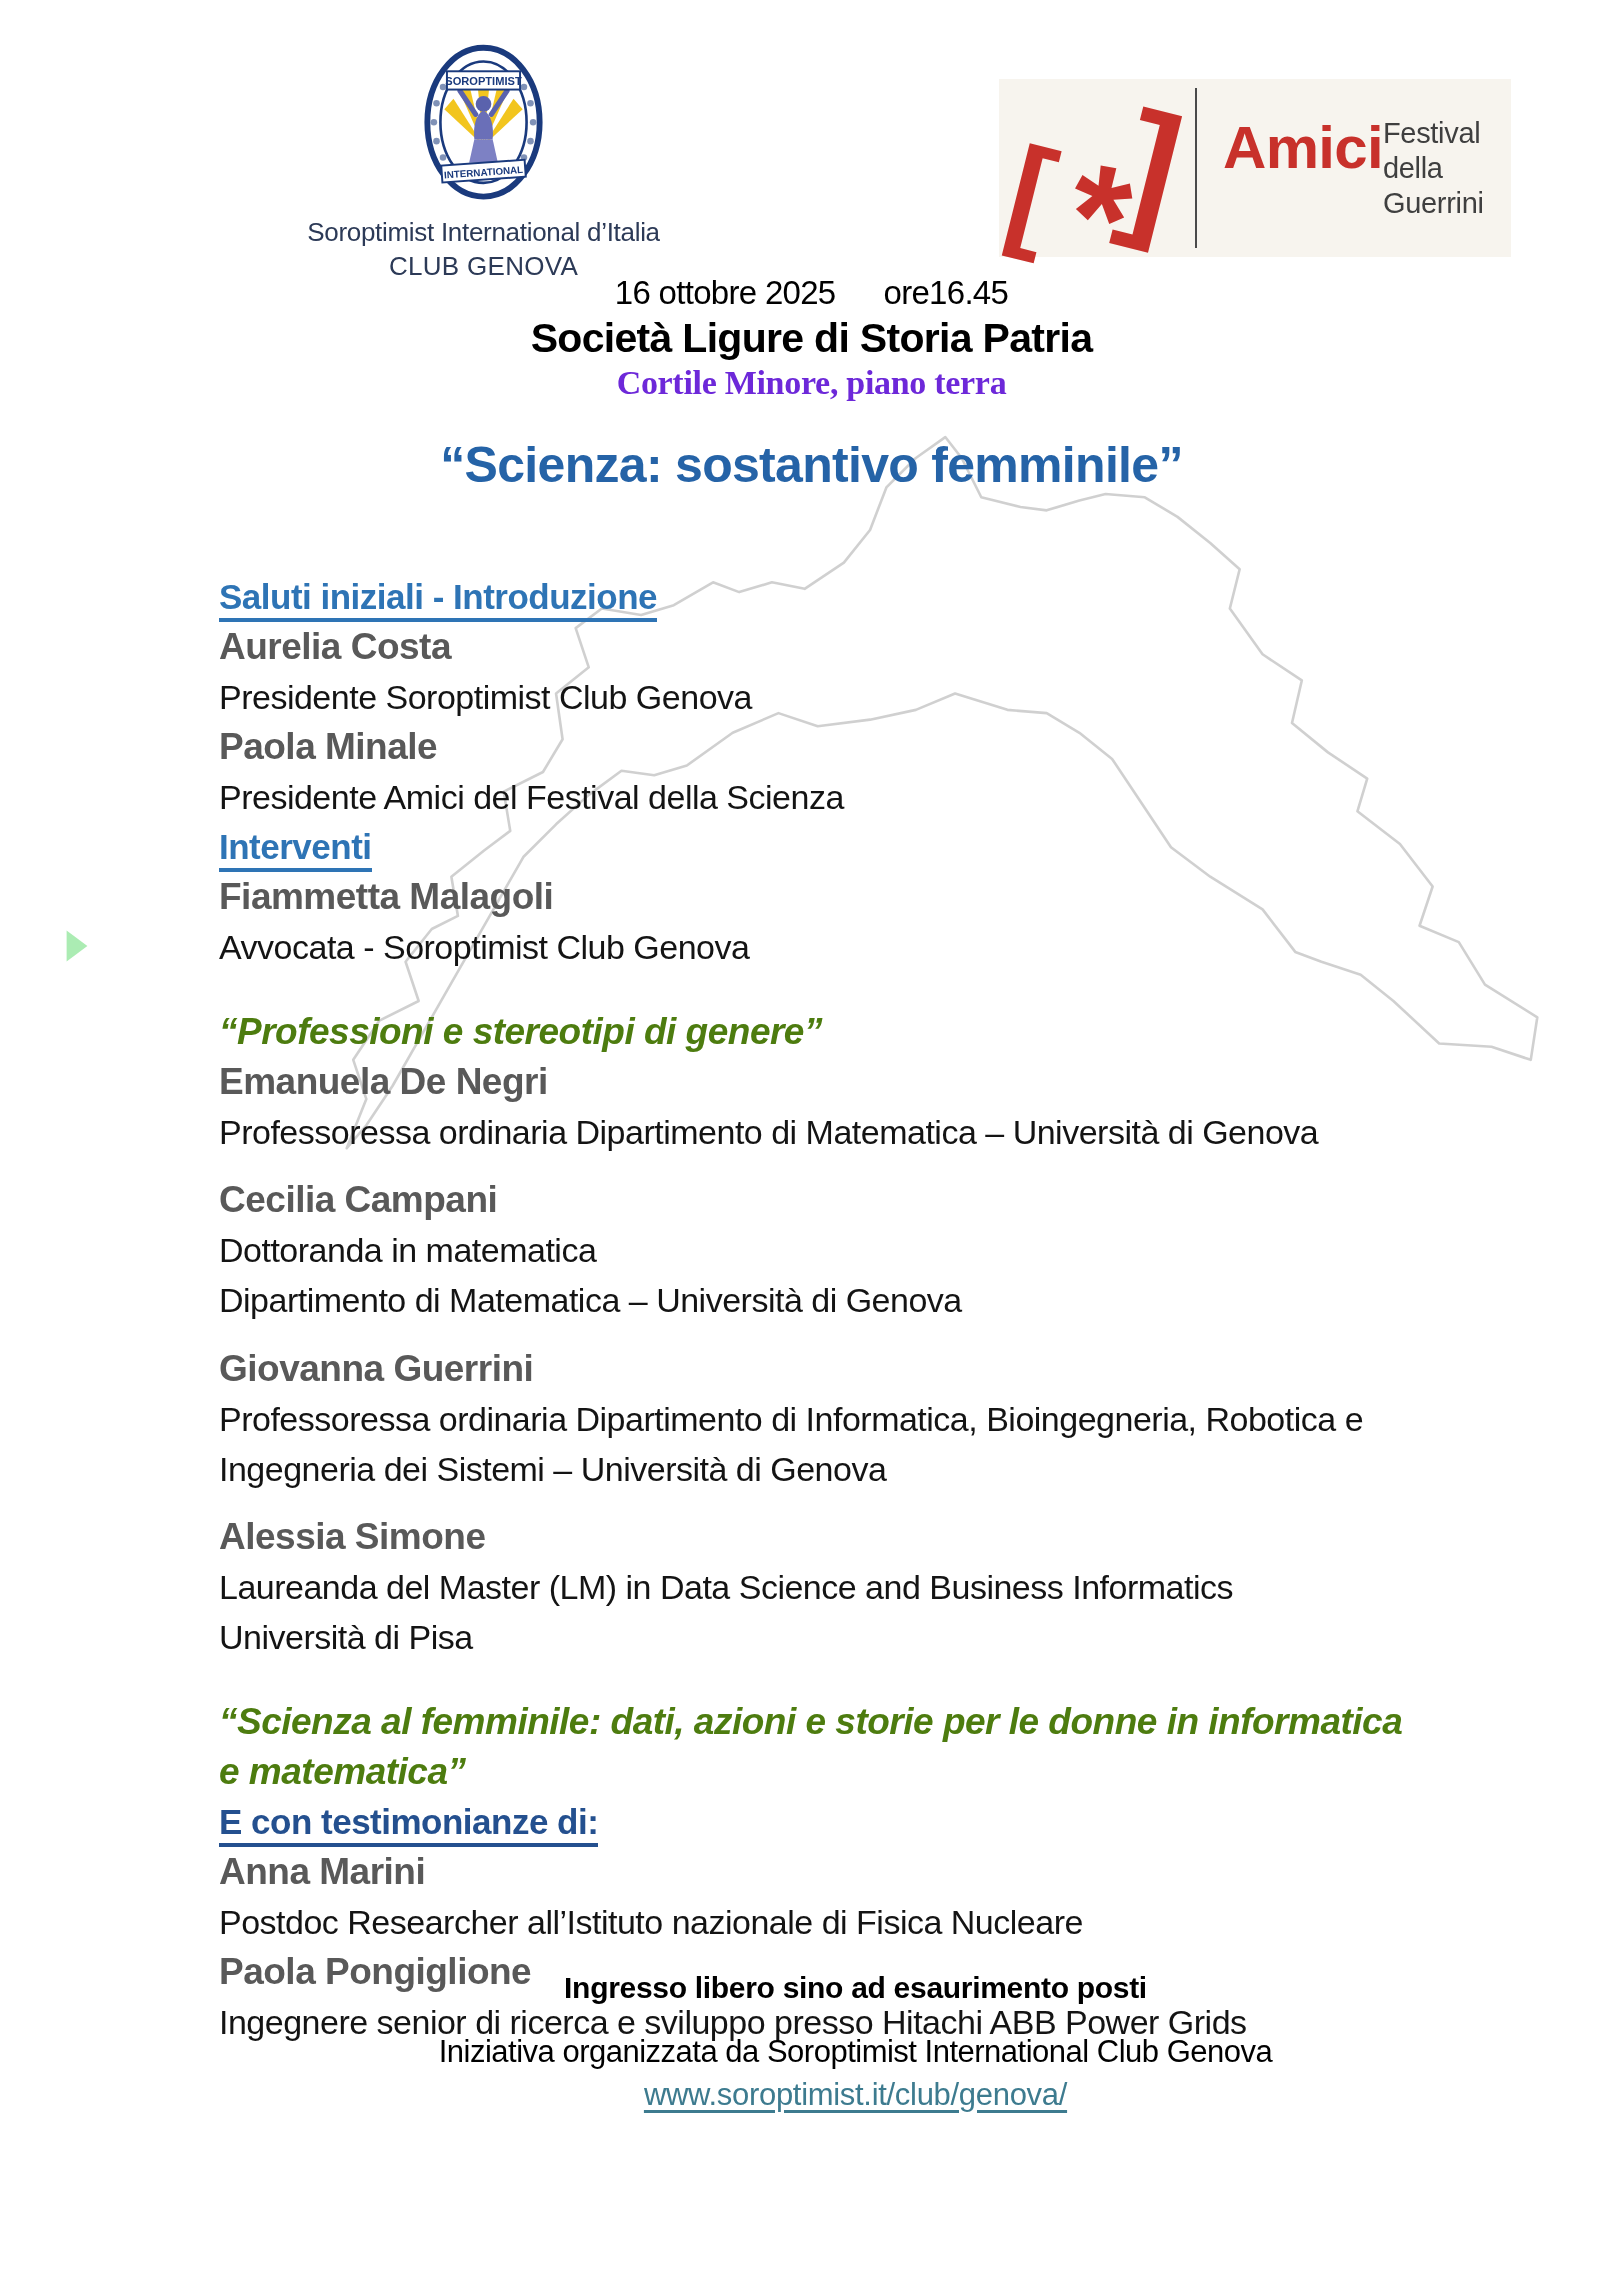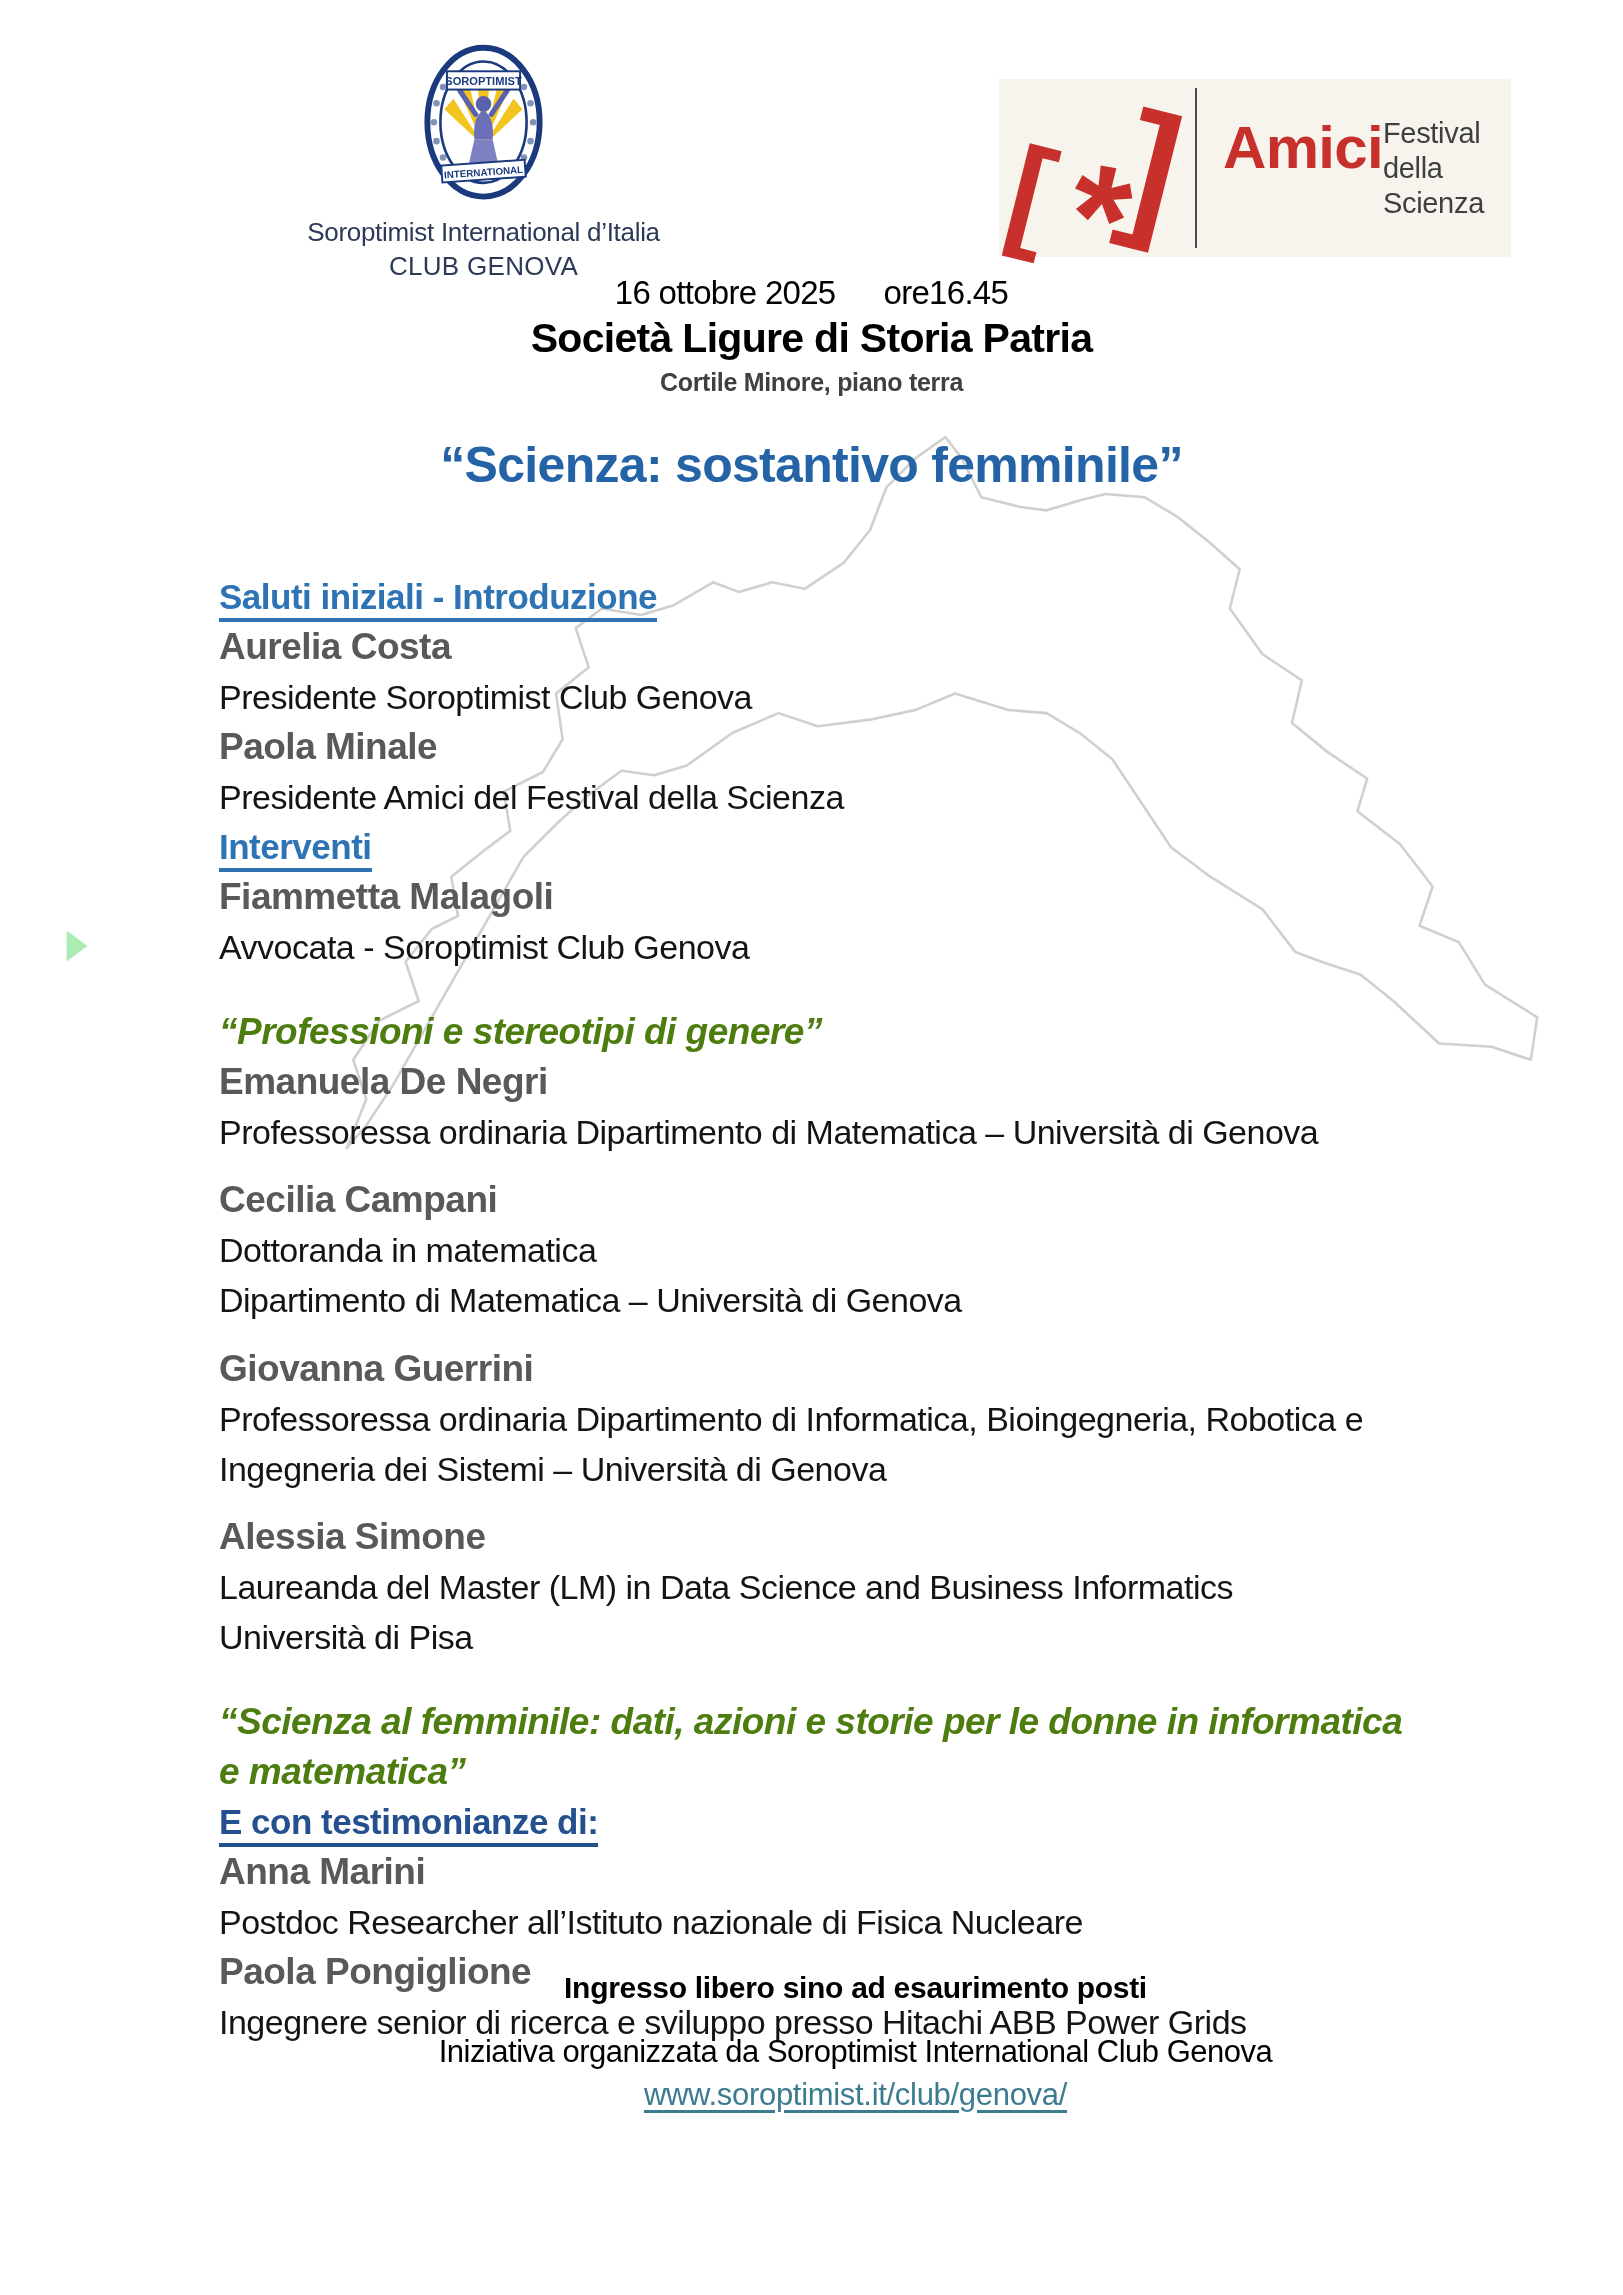--- a/index.html
+++ b/index.html
@@ -30,21 +30,21 @@
   .amici-mark .rb{position:absolute;left:128px;top:13px;font-size:151px;line-height:151px;font-weight:600;transform:rotate(14deg);}
   .amici-divider{width:2px;height:160px;background:#4a4a4a;flex:0 0 auto;margin-right:26px;}
   .amici-text{display:flex;justify-content:center;}
   .amici-brand{font-size:60px;line-height:63px;font-weight:700;letter-spacing:-0.7px;}
   .amici-sub{font-size:29px;line-height:35px;color:#3f3f3f;letter-spacing:-0.3px;}
 
   
   .event{position:absolute;left:0;top:271px;width:1623px;text-align:center;}
   .date-line{display:flex;justify-content:center;gap:48px;font-size:33px;line-height:43px;color:#000;letter-spacing:-0.7px;}
   .venue1,.venue2{font-size:41px;line-height:48px;font-weight:700;letter-spacing:-0.7px;color:#000;}
-  .venue3{font-size:25px;line-height:41px;font-weight:700;letter-spacing:-0.3px;color:#404040;}
+  .venue3{font-size:34px;line-height:41px;font-weight:700;letter-spacing:-0.3px;color:#6d28d9;font-family:Liberation Serif, serif;}
   .title{margin-top:34px;font-size:50px;line-height:56px;font-weight:700;letter-spacing:-0.7px;}
 
   
   .program{position:absolute;left:219px;top:572px;width:1387px;}
   .program-line{line-height:50px;font-size:34px;letter-spacing:-0.5px;color:#141414;}
   .program-line .txt{white-space:pre-line;}
   .program-line.gap{margin-top:18.3px;}
   .program-line.section{font-size:35px;font-weight:700;}
   .program-line.section .txt{display:inline-block;line-height:39px;color:#2e74b5;border-bottom:4.6px solid #2e74b5;padding-bottom:2px;}
   .program-line.sectiondark{font-size:35px;font-weight:700;}
@@ -128,21 +128,21 @@
 
   <div class="amici" style="background:#f7f4ee;">
     <div class="amici-mark" style="color:#c8312b;">
       <span class="lb">[</span>
       <span class="ast">*</span>
       <span class="rb">]</span>
     </div>
     <div class="amici-divider"></div>
     <div class="amici-text">
       <div class="amici-brand" style="color:#c8312b;">Amici</div>
-      <div class="amici-sub">Festival della Scienza</div>
+      <div class="amici-sub">Festival della Guerrini</div>
     </div>
   </div>
 
   <div class="event">
     <div class="date-line">
       <span>16 ottobre 2025</span>
       <span>ore16.45</span>
     </div>
     <div class="venue1">Società Ligure di Storia Patria</div>
     <div class="venue3">Cortile Minore, piano terra</div>

